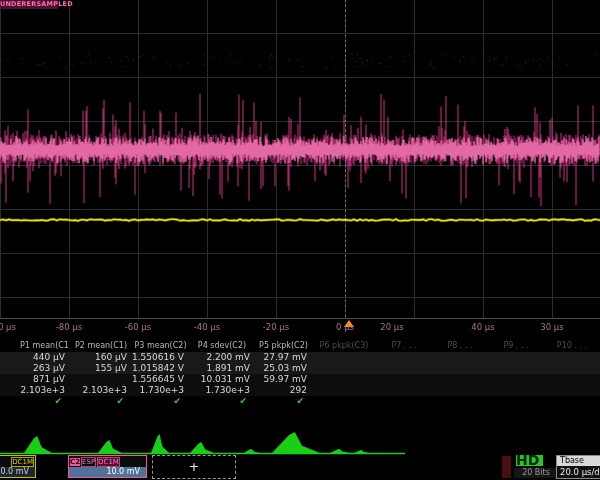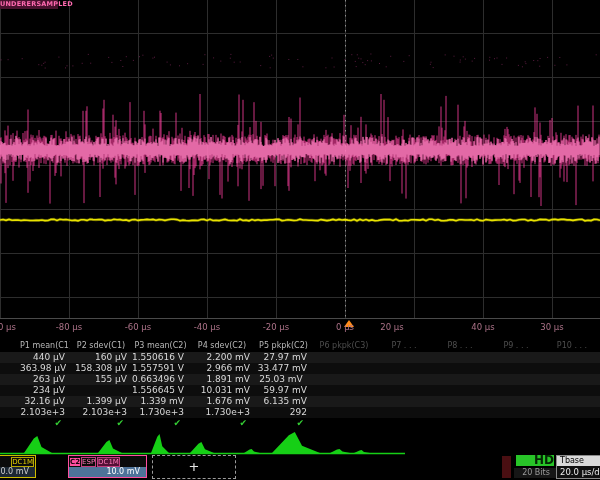--- a/index.html
+++ b/index.html
@@ -34,22 +34,22 @@
   .chip-c1cpl{color:#e6d200;border:1px solid #b7a600;margin-left:auto;}
   .chip-c2name{background:#ff4fa0;color:#14000a;font-weight:bold;}
   .chip-c2esp{color:#ff7ab8;border:1px solid #c23d7f;}
   .chip-c2cpl{background:#551036;color:#ff7ab8;border:1px solid #c23d7f;}
   .desc-row2{height:10px;font-size:8px;color:#e8e8e8;text-align:right;padding-right:6px;line-height:10px;}
   #c1-box .desc-row2{color:#cfcfcf;background:#1c2733;}
   #c2-box .desc-row2{background:#4e7399;color:#fff;}
   #add-box{position:absolute;left:152px;top:455px;width:82px;height:22px;
       border:1px dashed #9b9b9b;color:#e5e5e5;font-size:13px;text-align:center;line-height:22px;}
   #desc-sliver{position:absolute;left:502px;top:456px;width:9px;height:22px;background:#4a0f12;}
-  #hd-badge{position:absolute;left:516px;top:455px;width:38px;height:11px;background:#28c428;
-      color:#042604;font-weight:bold;font-size:12px;text-align:right;line-height:11px;}
+  #hd-badge{position:absolute;left:516px;top:455px;width:27px;height:11px;background:#28c428;
+      color:#042604;font-weight:bold;font-size:14px;text-align:left;line-height:11px;}
   #hd-bits{position:absolute;left:514px;top:468px;width:44px;color:#9a9a9a;font-size:8px;
       text-align:center;background:#161616;line-height:10px;}
   #tbase-box{position:absolute;left:556px;top:455px;width:92px;height:24px;border:1px solid #8a8a8a;
       background:#101010;box-sizing:border-box;}
   #tbase-head{height:10px;background:#d9d9d9;color:#000;font-size:8px;line-height:10px;padding-left:3px;}
   #tbase-val{color:#ececec;font-size:8.5px;line-height:12px;padding-left:3px;white-space:nowrap;}
 </style>
 </head>
 <body>
 
@@ -79,21 +79,21 @@
       <span style="left: 345px;">0 µs</span>
       <span style="left: 392px;">20 µs</span>
       <span style="left: 483px;">40 µs</span>
       <span style="left: 552px;">30 µs</span>
     </div>
 
   <div id="measure-table">
       <div class="mrow mhead" style="height: 12px;">
         <div class="mcell" style="width: 20px;"></div>
         <div class="mcell act" style="width: 50px;">P1 mean(C1)</div>
-        <div class="mcell act" style="width: 62px;">P2 sdev(C1)</div>
+        <div class="mcell act" style="width: 62px;">P2 mean(C1)</div>
         <div class="mcell act" style="width: 57px;">P3 mean(C2)</div>
         <div class="mcell act" style="width: 66px;">P4 sdev(C2)</div>
         <div class="mcell act" style="width: 57px;">P5 pkpk(C2)</div>
         <div class="mcell dim" style="width: 64px;">P6 pkpk(C3)</div>
         <div class="mcell dim" style="width: 56px;">P7 . . .</div>
         <div class="mcell dim" style="width: 56px;">P8 . . .</div>
         <div class="mcell dim" style="width: 56px;">P9 . . .</div>
         <div class="mcell dim" style="width: 56px;">P10 . . .</div>
       </div>
       <div class="mrow mval stripe-a" style="height: 11px;">
@@ -102,66 +102,40 @@
         <div class="mcell" style="width: 62px;">160 µV</div>
         <div class="mcell" style="width: 57px;">1.550616 V</div>
         <div class="mcell" style="width: 66px;">2.200 mV</div>
         <div class="mcell" style="width: 57px;">27.97 mV</div>
         <div class="mcell" style="width: 64px;"></div>
         <div class="mcell" style="width: 56px;"></div>
         <div class="mcell" style="width: 56px;"></div>
         <div class="mcell" style="width: 56px;"></div>
         <div class="mcell" style="width: 56px;"></div>
       </div>
-      <div class="mrow mval stripe-b" style="height: 11px;">
-        <div class="mcell" style="width: 20px;"></div>
-        <div class="mcell" style="width: 50px;">363.98 µV</div>
-        <div class="mcell" style="width: 62px;">158.308 µV</div>
-        <div class="mcell" style="width: 57px;">1.557591 V</div>
-        <div class="mcell" style="width: 66px;">2.966 mV</div>
-        <div class="mcell" style="width: 57px;">33.477 mV</div>
-        <div class="mcell" style="width: 64px;"></div>
-        <div class="mcell" style="width: 56px;"></div>
-        <div class="mcell" style="width: 56px;"></div>
-        <div class="mcell" style="width: 56px;"></div>
-        <div class="mcell" style="width: 56px;"></div>
-      </div>
       <div class="mrow mval stripe-a" style="height: 11px;">
         <div class="mcell" style="width: 20px;"></div>
         <div class="mcell" style="width: 50px;">263 µV</div>
         <div class="mcell" style="width: 62px;">155 µV</div>
-        <div class="mcell" style="width: 57px;">0.663496 V</div>
+        <div class="mcell" style="width: 57px;">1.015842 V</div>
         <div class="mcell" style="width: 66px;">1.891 mV</div>
-        <div class="mcell" style="width: 57px; text-align: center;">25.03 mV</div>
+        <div class="mcell" style="width: 57px;">25.03 mV</div>
         <div class="mcell" style="width: 64px;"></div>
         <div class="mcell" style="width: 56px;"></div>
         <div class="mcell" style="width: 56px;"></div>
         <div class="mcell" style="width: 56px;"></div>
         <div class="mcell" style="width: 56px;"></div>
       </div>
       <div class="mrow mval stripe-b" style="height: 11px;">
         <div class="mcell" style="width: 20px;"></div>
-        <div class="mcell" style="width: 50px;">234 µV</div>
+        <div class="mcell" style="width: 50px;">871 µV</div>
         <div class="mcell" style="width: 62px; margin-top: 24px;">167 µV</div>
         <div class="mcell" style="width: 57px;">1.556645 V</div>
         <div class="mcell" style="width: 66px;">10.031 mV</div>
         <div class="mcell" style="width: 57px;">59.97 mV</div>
-        <div class="mcell" style="width: 64px;"></div>
-        <div class="mcell" style="width: 56px;"></div>
-        <div class="mcell" style="width: 56px;"></div>
-        <div class="mcell" style="width: 56px;"></div>
-        <div class="mcell" style="width: 56px;"></div>
-      </div>
-      <div class="mrow mval stripe-a" style="height: 11px;">
-        <div class="mcell" style="width: 20px;"></div>
-        <div class="mcell" style="width: 50px;">32.16 µV</div>
-        <div class="mcell" style="width: 62px;">1.399 µV</div>
-        <div class="mcell" style="width: 57px;">1.339 mV</div>
-        <div class="mcell" style="width: 66px;">1.676 mV</div>
-        <div class="mcell" style="width: 57px;">6.135 mV</div>
         <div class="mcell" style="width: 64px;"></div>
         <div class="mcell" style="width: 56px;"></div>
         <div class="mcell" style="width: 56px;"></div>
         <div class="mcell" style="width: 56px;"></div>
         <div class="mcell" style="width: 56px;"></div>
       </div>
       <div class="mrow mval stripe-b" style="height: 11px;">
         <div class="mcell" style="width: 20px;"></div>
         <div class="mcell" style="width: 50px;">2.103e+3</div>
         <div class="mcell" style="width: 62px;">2.103e+3</div>

